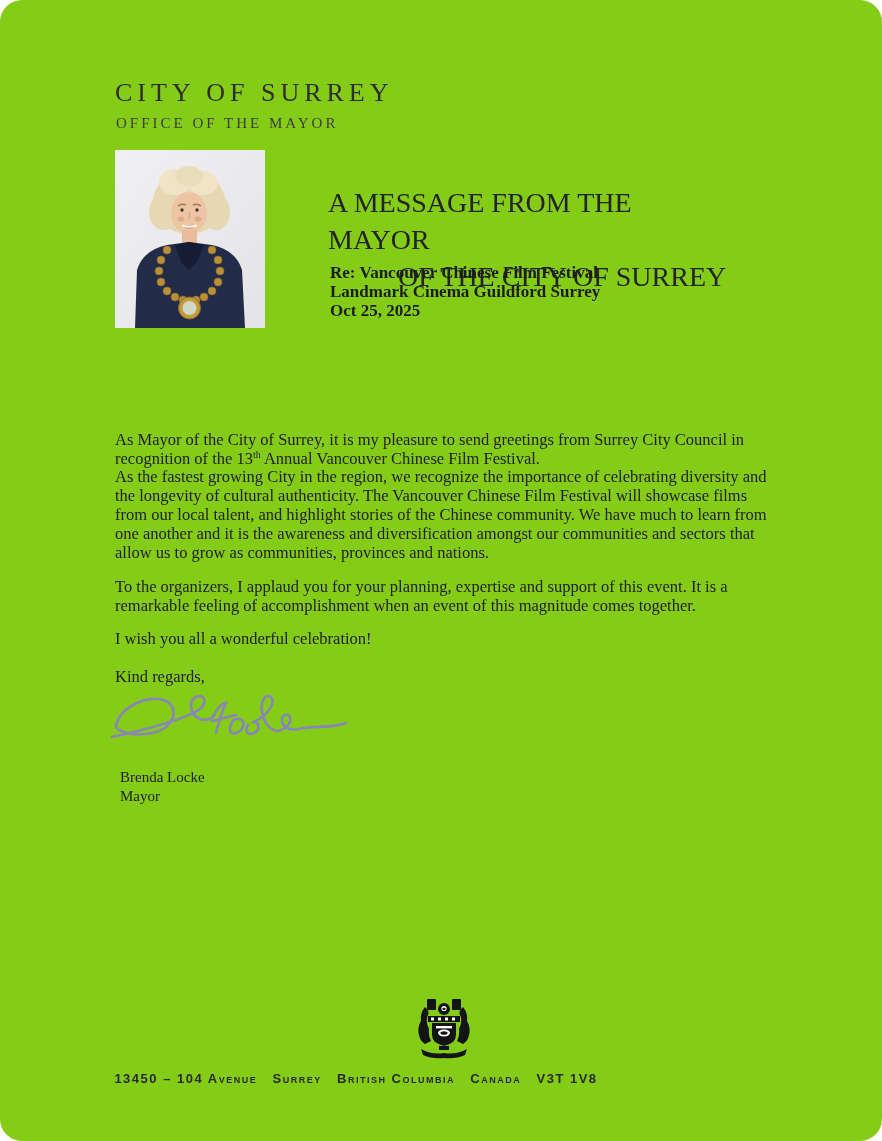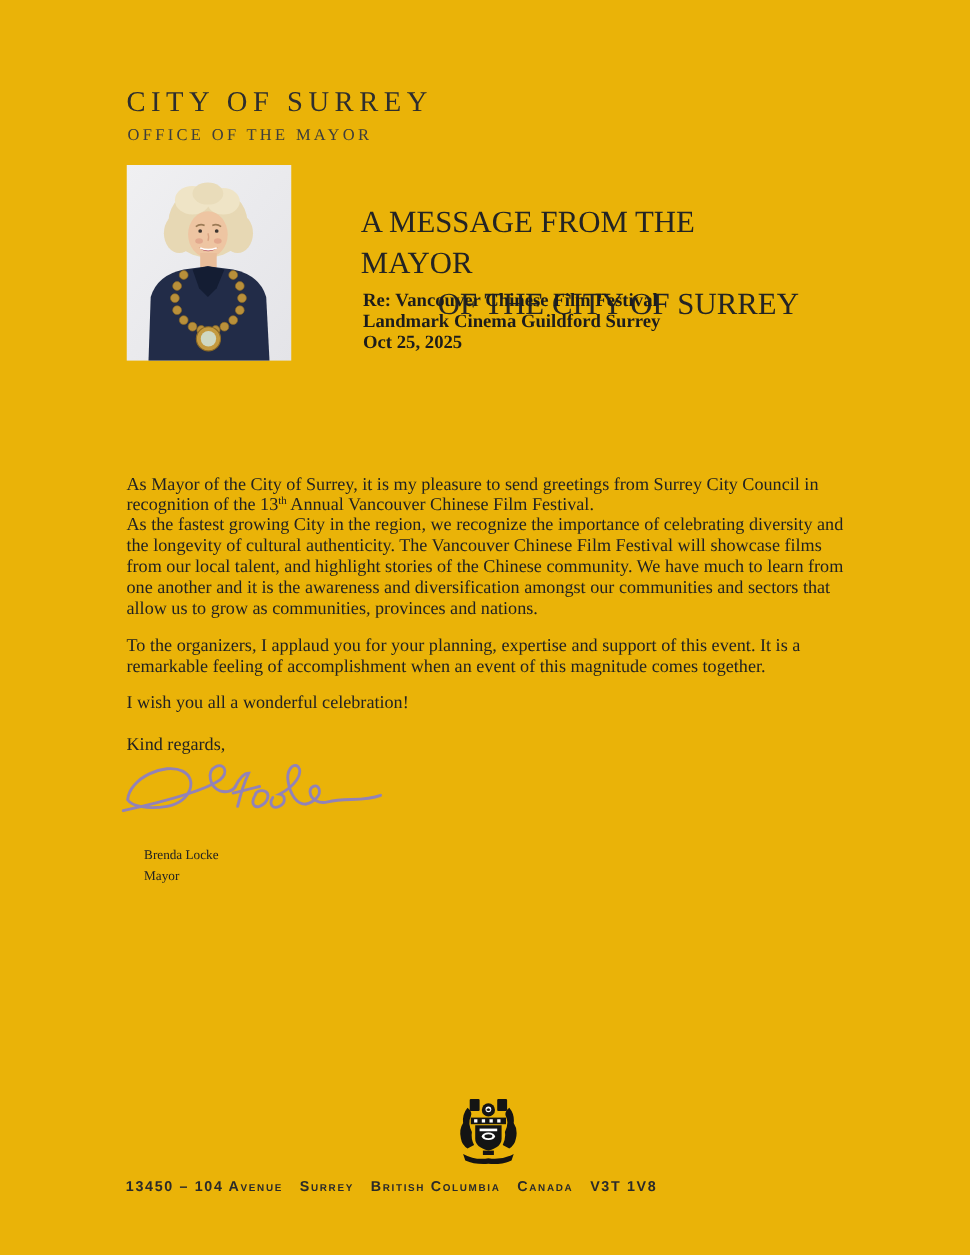--- a/index.html
+++ b/index.html
@@ -1,22 +1,23 @@
 <!DOCTYPE html>
 <html><head>
 <meta charset="utf-8">
 <style>
   html,body{margin:0;padding:0;background:#ffffff;}
   .page{
     position:relative;
     width:882px;height:1141px;
-    background:#eab308;
+    background:#84cc16;
     font-family:"Liberation Serif", serif;
     color:#1f1f1f;
     overflow:hidden;
+    border-radius:22px;
   }
   
   .org-name{
     position:absolute;left:115px;top:78px;
     font-size:26px;letter-spacing:5px;
     color:#2e2e2e;font-weight:400;
   }
   .office-name{
     position:absolute;left:116px;top:115px;
     font-size:15px;letter-spacing:3px;
@@ -48,22 +49,22 @@
   .p1{top:413px;}
   .p2{top:450px;}
   .p3{top:560px;}
   .wish{top:612px;}
   .closing{top:650px;}
   sup.ord{font-size:10px;vertical-align:6px;line-height:0;}
   
   .signature{
     position:absolute;left:108px;top:685px;width:245px;height:75px;
   }
-  .signer{position:absolute;left:131px;top:768px;
-    font-size:12px;line-height:19px;color:#222;white-space:pre-line;}
+  .signer{position:absolute;left:120px;top:768px;
+    font-size:15px;line-height:19px;color:#222;white-space:pre-line;}
   
   .crest{
     position:absolute;left:413px;top:997px;width:62px;height:64px;
   }
   .footer-address{
     position:absolute;left:0;top:1071px;width:712px;
     text-align:center;
     font-family:"Liberation Sans", sans-serif;
     font-variant:small-caps;
     font-weight:700;

